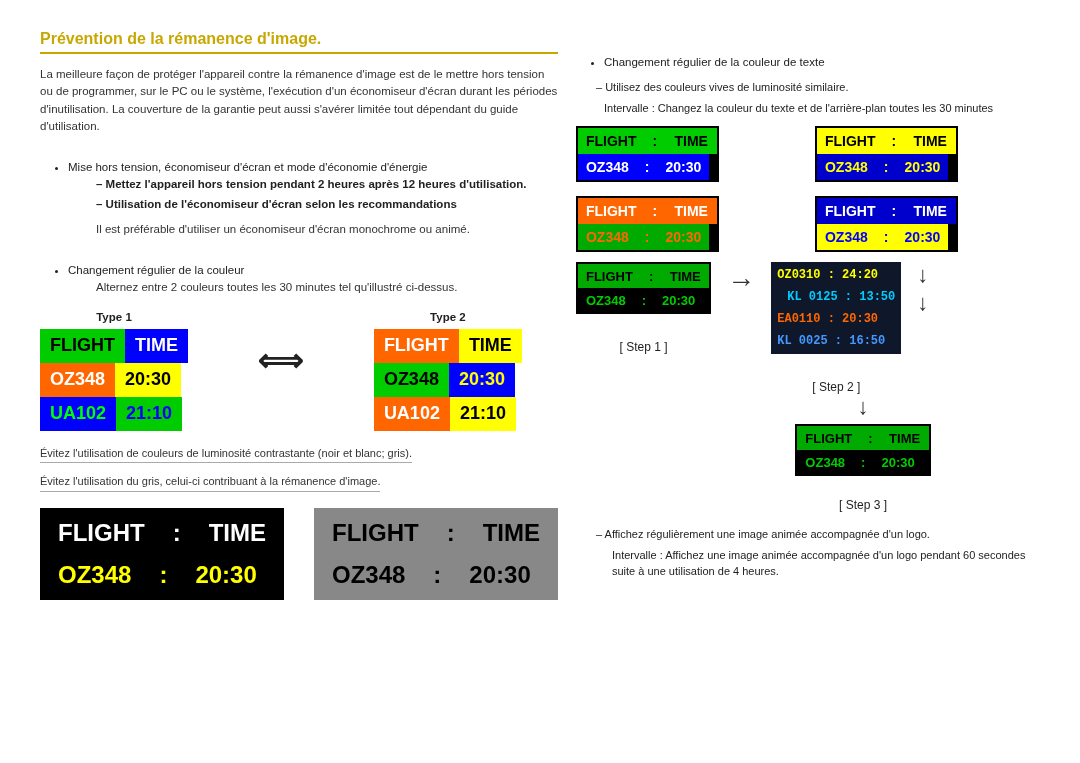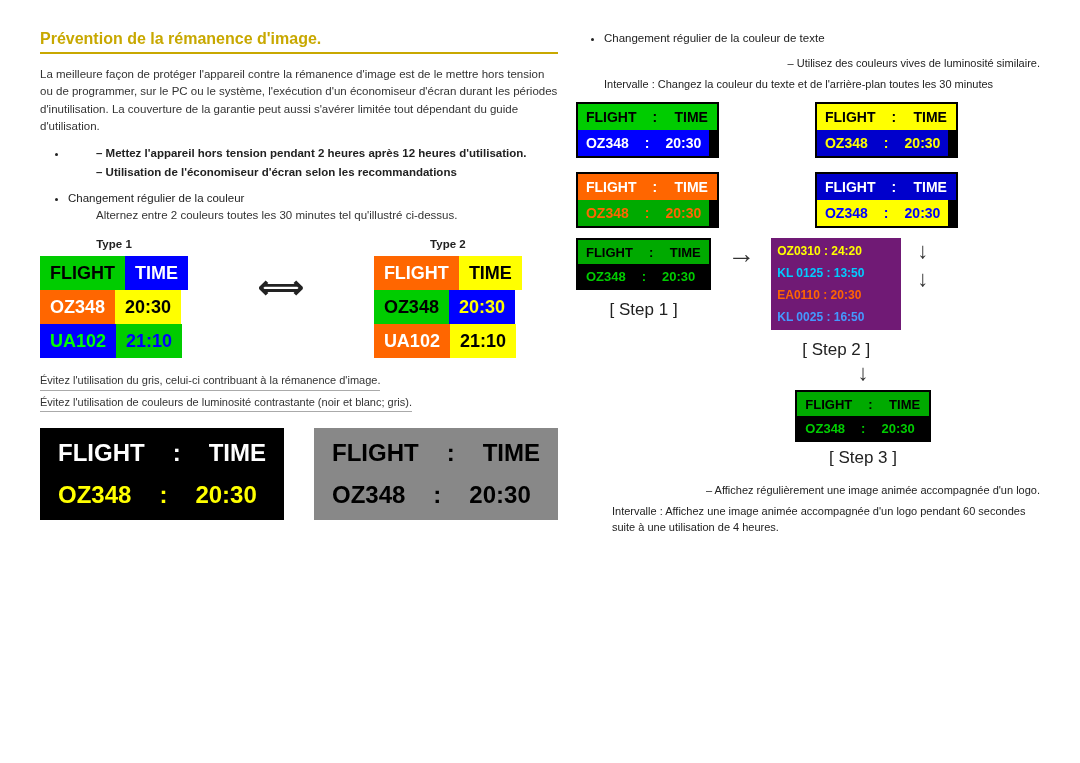--- a/index.html
+++ b/index.html
@@ -27,21 +27,21 @@
 
     .body-text {
       font-size: 11.5px;
       line-height: 1.5;
       color: #333;
       margin-bottom: 10px;
     }
     .indent2 { margin-left: 28px; }
 
     ul.bullet-list { list-style: disc; margin-left: 28px; margin-bottom: 8px; }
-    ul.bullet-list li { margin-bottom: 4px; font-size: 11.5px; line-height: 1.5; }
+    ul.bullet-list li { margin-bottom: 4px; font-size: 11.5px; line-height: 1.5; margin-top: 24px; }
     .dash-list { margin-left: 28px; margin-bottom: 8px; font-weight: bold; }
     .dash-item { font-size: 11.5px; line-height: 1.5; margin-bottom: 2px; }
     .dash-item::before { content: "–  "; }
 
     .types-row { display: flex; gap: 60px; align-items: flex-start; margin: 14px 0; }
     .type-label { font-size: 11.5px; font-weight: bold; text-align: center; margin-bottom: 6px; }
 
     
     .board { display: inline-block; }
     .board-row { display: flex; }
@@ -68,46 +68,48 @@
     .bg-yellow { background: #ffff00; color: #000; }
     
     
     .arrow-area { display: flex; align-items: center; padding: 0 10px; margin-top: 30px; }
 
     
     .right-boards { display: grid; grid-template-columns: 1fr 1fr; gap: 14px; margin: 10px 0; }
     .board-sm-container { }
     .step-row { display: flex; align-items: flex-start; gap: 16px; }
     .step-col { display: flex; flex-direction: column; align-items: center; gap: 4px; }
-    .step-label { font-size: 17px; margin-top: 6px; }
+    .step-label { font-size: 12px; margin-top: 22px; }
 
     
     .bottom-boards { display: flex; gap: 30px; margin: 16px 0; }
     .board-lg .cell { font-size: 24px; height: 42px; min-width: 70px; padding: 5px 14px; }
 
     .right-section-text { font-size: 11px; margin-bottom: 8px; line-height: 1.5; }
-    .right-dash { font-size: 11px; margin-left: 20px; margin-bottom: 4px; line-height: 1.5; text-align: right; }
+    .right-dash { font-size: 11px; margin-left: 20px; margin-bottom: 4px; line-height: 1.5; }
     .right-dash::before { content: "–  "; }
   </style>
 </head>
 <body>
 
 <div class="container">
 
   <div class="left-col">
     <div class="section-title">Prévention de la rémanence d'image.</div>
 
     <p class="body-text">La meilleure façon de protéger l'appareil contre la rémanence d'image est de le mettre hors tension ou de programmer, sur le PC ou le système, l'exécution d'un économiseur d'écran durant les périodes d'inutilisation. La couverture de la garantie peut aussi s'avérer limitée tout dépendant du guide d'utilisation.</p>
 
     <ul class="bullet-list">
       <li>
+        <span>Mise hors tension, économiseur d'écran et mode d'économie d'énergie</span>
         <div class="dash-list">
           <div class="dash-item">Mettez l'appareil hors tension pendant 2 heures après 12 heures d'utilisation.</div>
           <div class="dash-item">Utilisation de l'économiseur d'écran selon les recommandations</div>
         </div>
+        <div class="indent2 body-text">Il est préférable d'utiliser un économiseur d'écran monochrome ou animé.</div>
       </li>
       <li>
         <span>Changement régulier de la couleur</span>
         <div class="indent2 body-text">Alternez entre 2 couleurs toutes les 30 minutes tel qu'illustré ci-dessus.</div>
       </li>
     </ul>
 
     <div class="types-row">
       <div>
         <div class="type-label">Type 1</div>
@@ -144,25 +146,25 @@
           </div>
           <div class="board-row">
             <div class="cell bg-orange">UA102</div>
             <div class="cell bg-yellow">21:10</div>
           </div>
         </div>
       </div>
     </div>
 
 
+    <p class="body-text" style="font-size:11px;">
+      <span style="display:inline-block; border-bottom:1px solid #aaa; padding-bottom:1px;">Évitez l'utilisation de couleurs de luminosité contrastante (noir et blanc; gris).</span>
+    </p>
     <p class="body-text" style="font-size:11px; margin-bottom:3px;">
       <span style="display:inline-block; border-bottom:1px solid #aaa; padding-bottom:1px;">Évitez l'utilisation du gris, celui-ci contribuant à la rémanence d'image.</span>
-    </p>
-    <p class="body-text" style="font-size:11px;">
-      <span style="display:inline-block; border-bottom:1px solid #aaa; padding-bottom:1px;">Évitez l'utilisation de couleurs de luminosité contrastante (noir et blanc; gris).</span>
     </p>
 
     <div class="bottom-boards">
       <div class="board board-lg" style="background:#000; padding:4px;">
         <div class="board-row">
           <div class="cell" style="font-size:24px;height:42px;min-width:70px;background:#000;color:#fff;font-weight:900;">FLIGHT</div>
           <div class="cell" style="font-size:24px;height:42px;min-width:20px;background:#000;color:#fff;font-weight:900;">:</div>
           <div class="cell" style="font-size:24px;height:42px;min-width:70px;background:#000;color:#fff;font-weight:900;">TIME</div>
         </div>
         <div class="board-row">
@@ -274,25 +276,25 @@
           </div>
         </div>
         <div class="step-label">[ Step 1 ]</div>
       </div>
 
       <div style="display:flex;align-items:center;margin-bottom:20px;">
         <span style="font-size:28px;color:#333;">→</span>
       </div>
 
       <div class="step-col">
-        <div style="background:#701a75;padding:2px;min-width:130px;">
+        <div style="background:#0f172a;padding:2px;min-width:130px;font-family:Liberation Mono, monospace;">
           <div style="display:flex;align-items:center;justify-content:flex-start;height:22px;padding:0 4px;">
             <span style="color:#ffff00;font-weight:bold;font-size:12px;">OZ0310 : 24:20</span>
           </div>
-          <div style="display:flex;align-items:center;justify-content:flex-start;height:22px;padding:0 4px;">
+          <div style="display:flex;align-items:center;justify-content:flex-end;height:22px;padding:0 4px;">
             <span style="color:#00ccff;font-weight:bold;font-size:12px;">KL 0125 : 13:50</span>
           </div>
           <div style="display:flex;align-items:center;justify-content:flex-start;height:22px;padding:0 4px;">
             <span style="color:#ff6600;font-weight:bold;font-size:12px;">EA0110 : 20:30</span>
           </div>
           <div style="display:flex;align-items:center;justify-content:flex-start;height:22px;padding:0 4px;">
             <span style="color:#4499ff;font-weight:bold;font-size:12px;">KL 0025 : 16:50</span>
           </div>
         </div>
         <div class="step-label">[ Step 2 ]</div>

